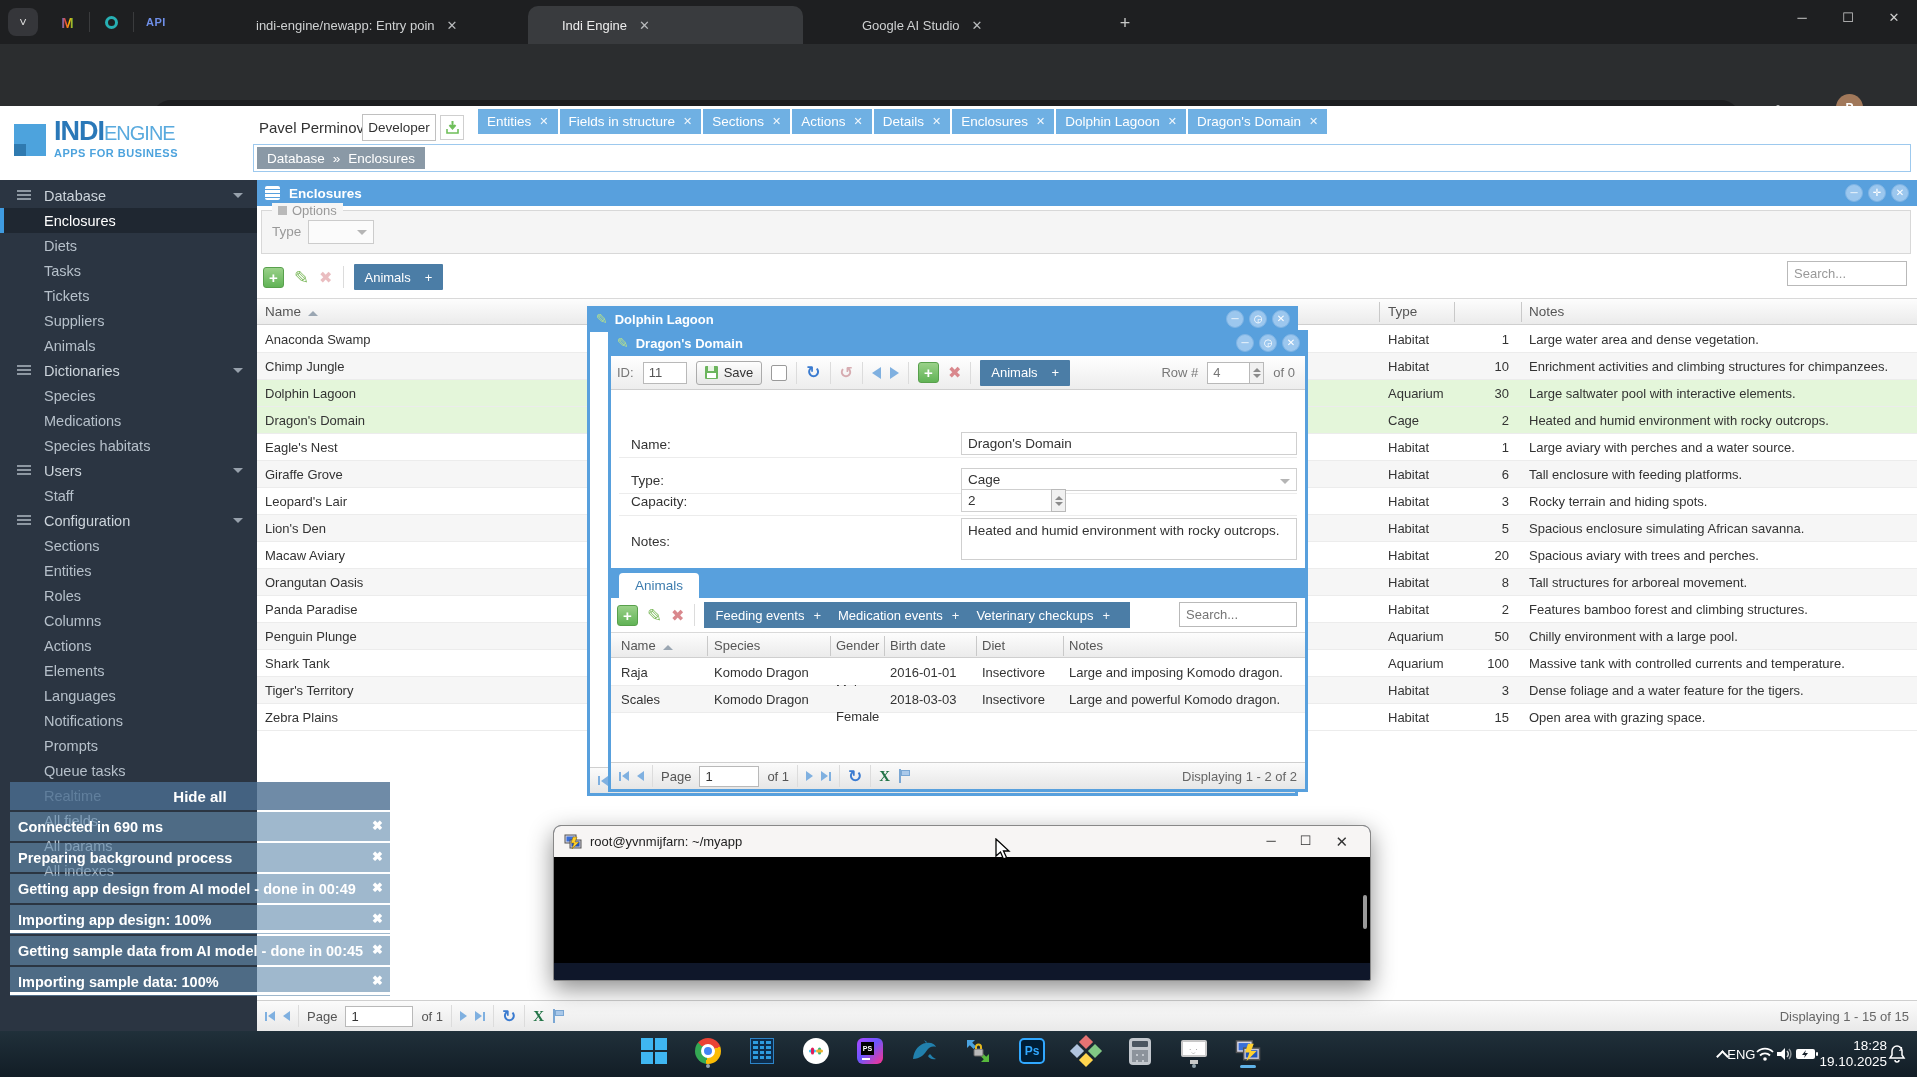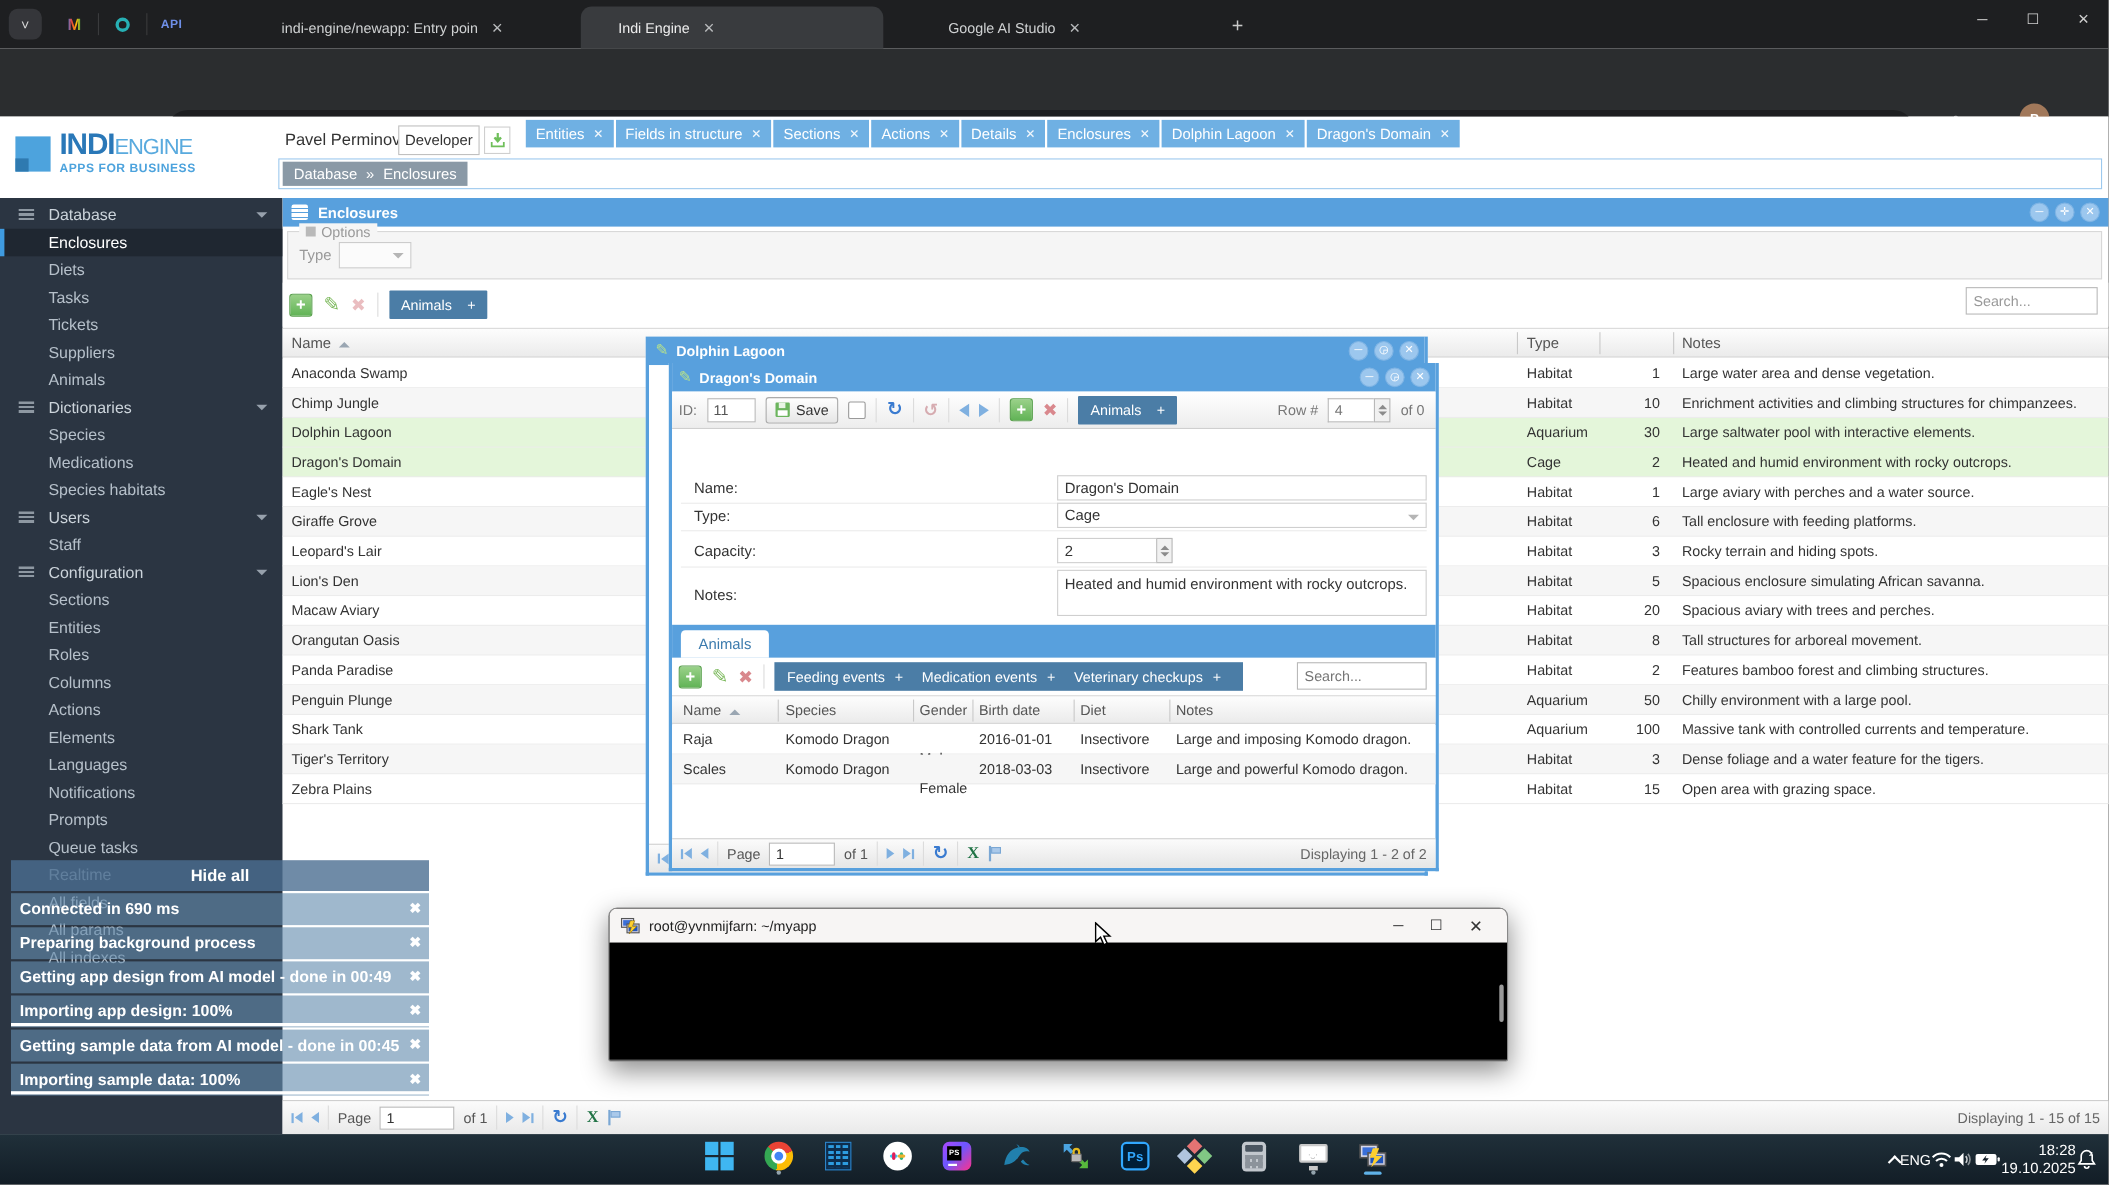--- a/index.html
+++ b/index.html
@@ -193,22 +193,22 @@
   
   .toasts{position:absolute;left:10px;top:782px;width:380px;z-index:20;}
   .toast-head{height:28px;background:rgba(75,110,145,.8);display:flex;align-items:center;justify-content:center;
     color:#fff;font-weight:bold;font-size:15px;}
   .toast{position:relative;height:29px;margin-top:2px;background:rgba(100,140,175,.62);display:flex;align-items:center;
     color:#fff;font-weight:bold;font-size:14.5px;padding:0 26px 0 8px;white-space:nowrap;}
   .toast .x{position:absolute;right:7px;top:6px;color:#fff;font-size:13px;font-weight:bold;}
   .toast.progress:after{content:"";position:absolute;left:0;bottom:1px;width:100%;height:3px;background:#fff;}
 
   
-  .terminal{position:absolute;left:553px;top:825px;width:818px;height:140px;z-index:30;border-radius:8px 8px 2px 2px;
-    box-shadow:0 8px 24px rgba(0,0,0,.45);background:#404040;overflow:hidden;border:1px solid #888;}
+  .terminal{position:absolute;left:553px;top:825px;width:818px;height:156px;z-index:30;border-radius:8px 8px 2px 2px;
+    box-shadow:0 8px 24px rgba(0,0,0,.45);background:#0f172a;overflow:hidden;border:1px solid #888;}
   .t-title{height:31px;background:#f7f5f4;display:flex;align-items:center;padding:0 10px;gap:8px;
     font-size:13px;color:#222;}
   .t-ctls{margin-left:auto;display:flex;gap:24px;color:#333;font-size:13px;padding-right:12px;}
   .t-body{position:relative;background:#000;height:106px;padding:5px 8px;font-family:"DejaVu Sans Mono",monospace;
     font-size:13px;line-height:20px;color:#e8e8e8;white-space:pre;}
   .t-scroll{position:absolute;right:3px;top:38px;width:4px;height:34px;background:#9a9a9a;border-radius:2px;}
   .mousecur{position:absolute;left:995px;top:838px;z-index:35;}
 
   
   .taskbar{position:absolute;left:0;top:1031px;width:1917px;height:46px;background:linear-gradient(#20303a,#121d26);z-index:40;}
@@ -798,21 +798,21 @@
       <span style="margin-right:4px;">of 0</span>
     </div>
 
     <div class="mform">
       <div class="frow" style="top:40px;height:28px;">
         <span class="flabel">Name:</span>
         <div class="fctl finput" style="top:2px;width:336px;">
             <span>Dragon's Domain</span>
           </div>
       </div>
-      <div class="frow" style="top:65px;height:28px;">
+      <div class="frow" style="top:76px;height:28px;">
         <span class="flabel">Type:</span>
         <div class="fctl finput" style="top:2px;width:336px;">
           <span>Cage</span>
           <span class="dropArrow" style="top:10px;"></span>
         </div>
       </div>
       <div class="frow" style="top:96px;height:30px;">
         <span class="flabel">Capacity:</span>
         <div class="fctl" style="top:3px;display:flex;">
           <div class="finput" style="width:90px;border-right:none;">

